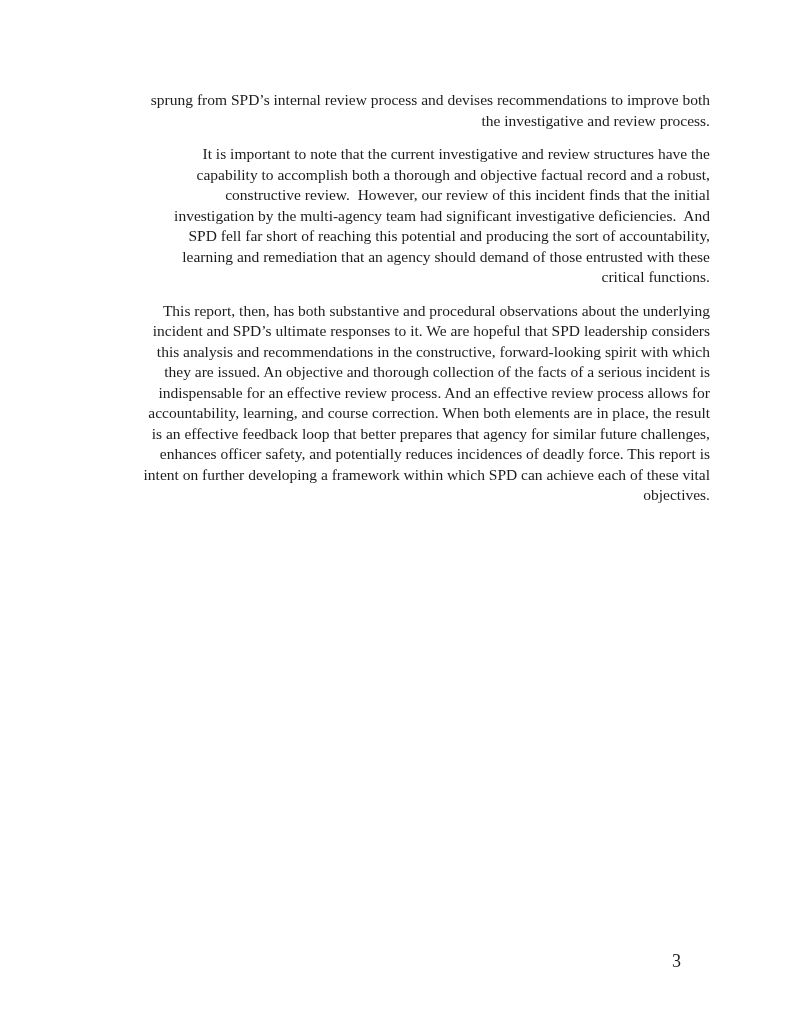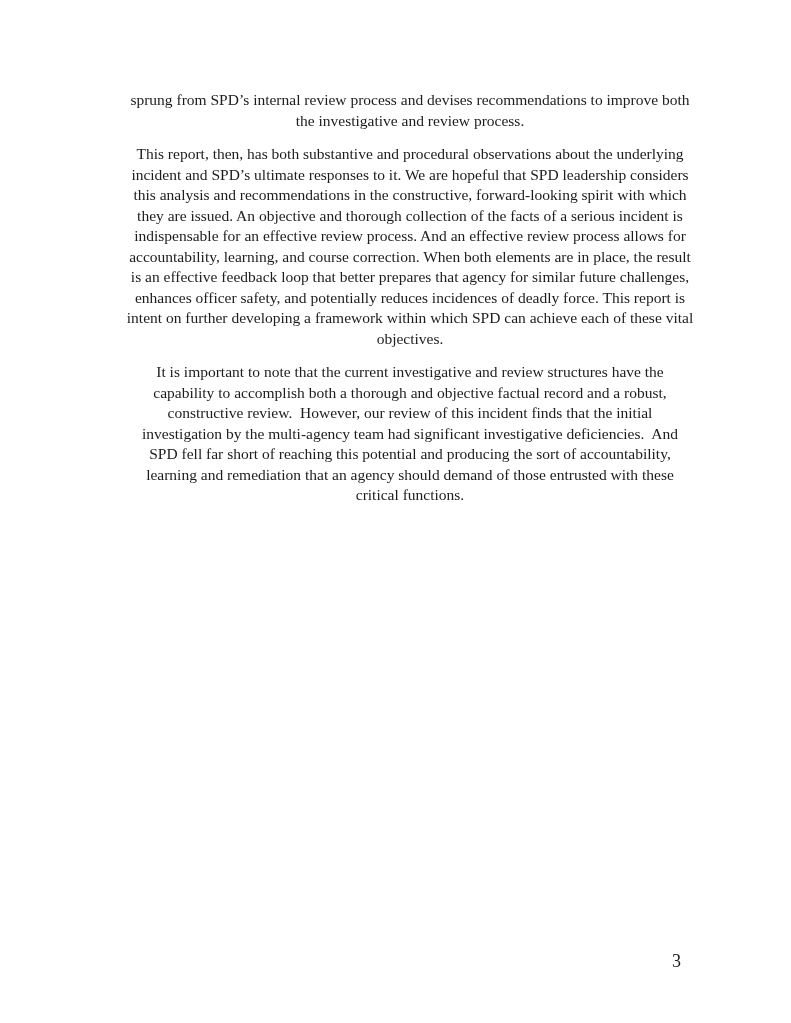--- a/index.html
+++ b/index.html
@@ -20,52 +20,52 @@
     position: absolute;
     left: 110px;
     top: 90px;
     width: 600px;
   }
   .content p {
     margin: 0 0 13px 0;
     font-size: 15.5px;
     line-height: 20.5px;
     white-space: pre; 
-    text-align: center;
+    text-align: right;
   }
   .page-number {
     position: absolute;
     top: 951px;
     left: 110px;
     width: 571px;
     text-align: right;
     font-size: 18px;
     line-height: 20px;
     color: #1c1c1c;
   }
 </style>
 </head>
 <body>
 
 <div class="page">
   <div class="content">
     <p>sprung from SPD’s internal review process and devises recommendations to improve both
 the investigative and review process.</p>
+    <p>It is important to note that the current investigative and review structures have the
+capability to accomplish both a thorough and objective factual record and a robust,
+constructive review.  However, our review of this incident finds that the initial
+investigation by the multi-agency team had significant investigative deficiencies.  And
+SPD fell far short of reaching this potential and producing the sort of accountability,
+learning and remediation that an agency should demand of those entrusted with these
+critical functions.</p>
     <p>This report, then, has both substantive and procedural observations about the underlying
 incident and SPD’s ultimate responses to it. We are hopeful that SPD leadership considers
 this analysis and recommendations in the constructive, forward-looking spirit with which
 they are issued. An objective and thorough collection of the facts of a serious incident is
 indispensable for an effective review process. And an effective review process allows for
 accountability, learning, and course correction. When both elements are in place, the result
 is an effective feedback loop that better prepares that agency for similar future challenges,
 enhances officer safety, and potentially reduces incidences of deadly force. This report is
 intent on further developing a framework within which SPD can achieve each of these vital
 objectives.</p>
-    <p>It is important to note that the current investigative and review structures have the
-capability to accomplish both a thorough and objective factual record and a robust,
-constructive review.  However, our review of this incident finds that the initial
-investigation by the multi-agency team had significant investigative deficiencies.  And
-SPD fell far short of reaching this potential and producing the sort of accountability,
-learning and remediation that an agency should demand of those entrusted with these
-critical functions.</p>
   </div>
   <div class="page-number">3</div>
 </div>
 
 </body></html>

